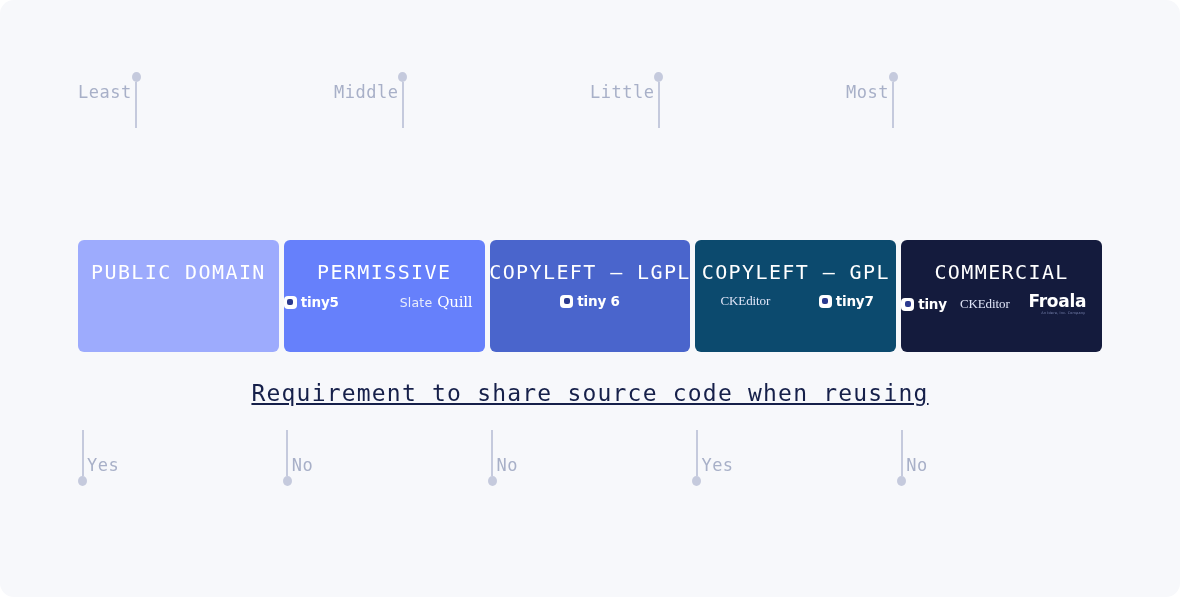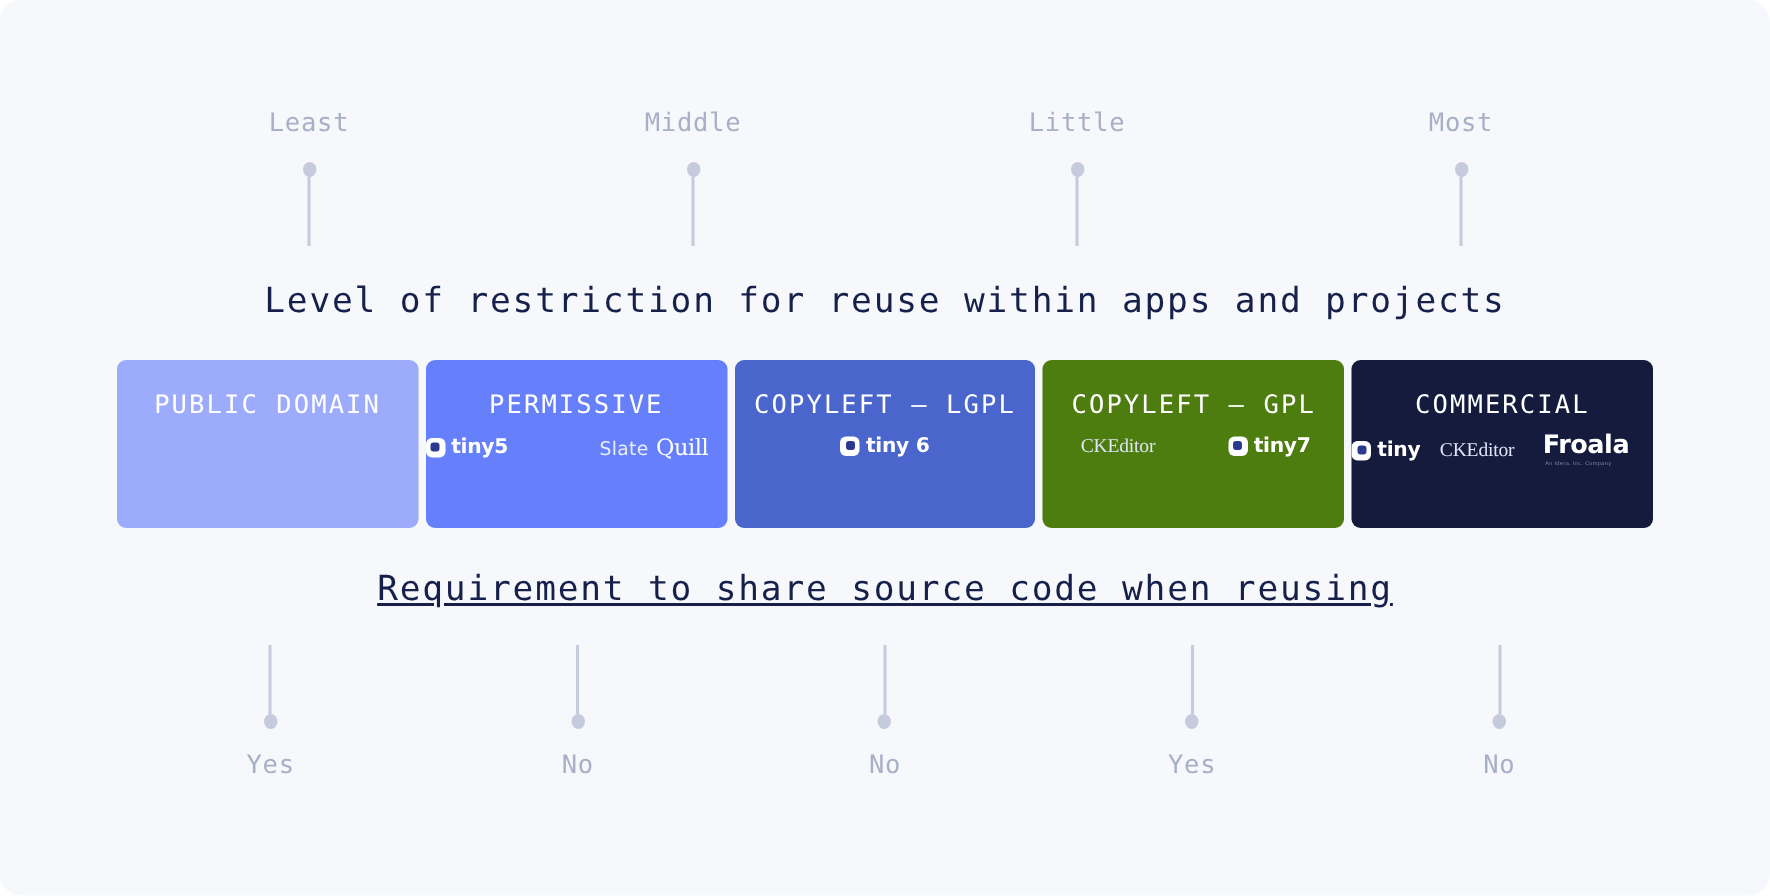--- a/index.html
+++ b/index.html
@@ -27,21 +27,20 @@
   .pin-row {
     position: absolute;
     left: 78px;
     width: 1024px;
     display: flex;
   }
 
   .pin-cell {
     flex: 1 1 0;
     display: flex;
-    flex-direction: column;
     align-items: center;
   }
 
   .pin-label {
     font-family: "DejaVu Sans Mono", monospace;
     font-size: 17px;
     letter-spacing: 0.5px;
     color: #a8b0c8;
     white-space: nowrap;
   }
@@ -106,21 +105,21 @@
     display: flex;
     flex-direction: column;
     align-items: center;
     padding-top: 20px;
     position: relative;
     overflow: hidden;
   }
 
   .band-title {
     font-family: "DejaVu Sans Mono", monospace;
-    font-size: 17px;
+    font-size: 20px;
     letter-spacing: 1.4px;
     color: #ffffff;
     white-space: nowrap;
   }
 
   .logo-stack {
     margin-top: 9px;
     display: flex;
     flex-direction: row;
     align-items: center;
@@ -208,21 +207,21 @@
     font-weight: bold;
     color: #ffffff;
     letter-spacing: -0.2px;
     padding-left: 40px;
   }
 
   
   .froala-block {
     display: flex;
     flex-direction: column;
-    align-items: flex-start;
+    align-items: flex-end;
     line-height: 1;
   }
   .froala-word {
     font-family: "DejaVu Sans", sans-serif;
     font-size: 17px;
     font-weight: bold;
     color: #ffffff;
     letter-spacing: -0.3px;
   }
   .froala-sub {
@@ -269,21 +268,20 @@
       <span class="pin-label">Most</span>
       <span class="pin-mark">
         <span class="pin-dot"></span>
         <span class="pin-stem"></span>
       </span>
     </div>
 
 
   </div>
 
-  <div class="heading upper">Level of restriction for reuse within apps and projects</div>
 
   <div class="spectrum">
 
     <div class="band" style="background:#9dabfd">
       <div class="band-title">PUBLIC DOMAIN</div>
       <div class="logo-stack"></div>
     </div>
 
     <div class="band" style="background:#6680fb">
       <div class="band-title">PERMISSIVE</div>
@@ -314,21 +312,21 @@
       <div class="logo-stack">
         <div class="logo-line">
           <span class="logo">
             <span class="tiny-icon"></span>
             <span class="tiny-word">tiny 6</span>
           </span>
         </div>
       </div>
     </div>
 
-    <div class="band" style="background:#4d7c0f">
+    <div class="band" style="background:#0c4a6e">
       <div class="band-title">COPYLEFT — GPL</div>
       <div class="logo-stack" style="gap:1px">
         <div class="logo-line">
           <span class="logo">
             <span class="ck-word">CKEditor</span>
           </span>
         </div>
         <div class="logo-line">
           <span class="logo">
             <span class="tiny-icon"></span>

